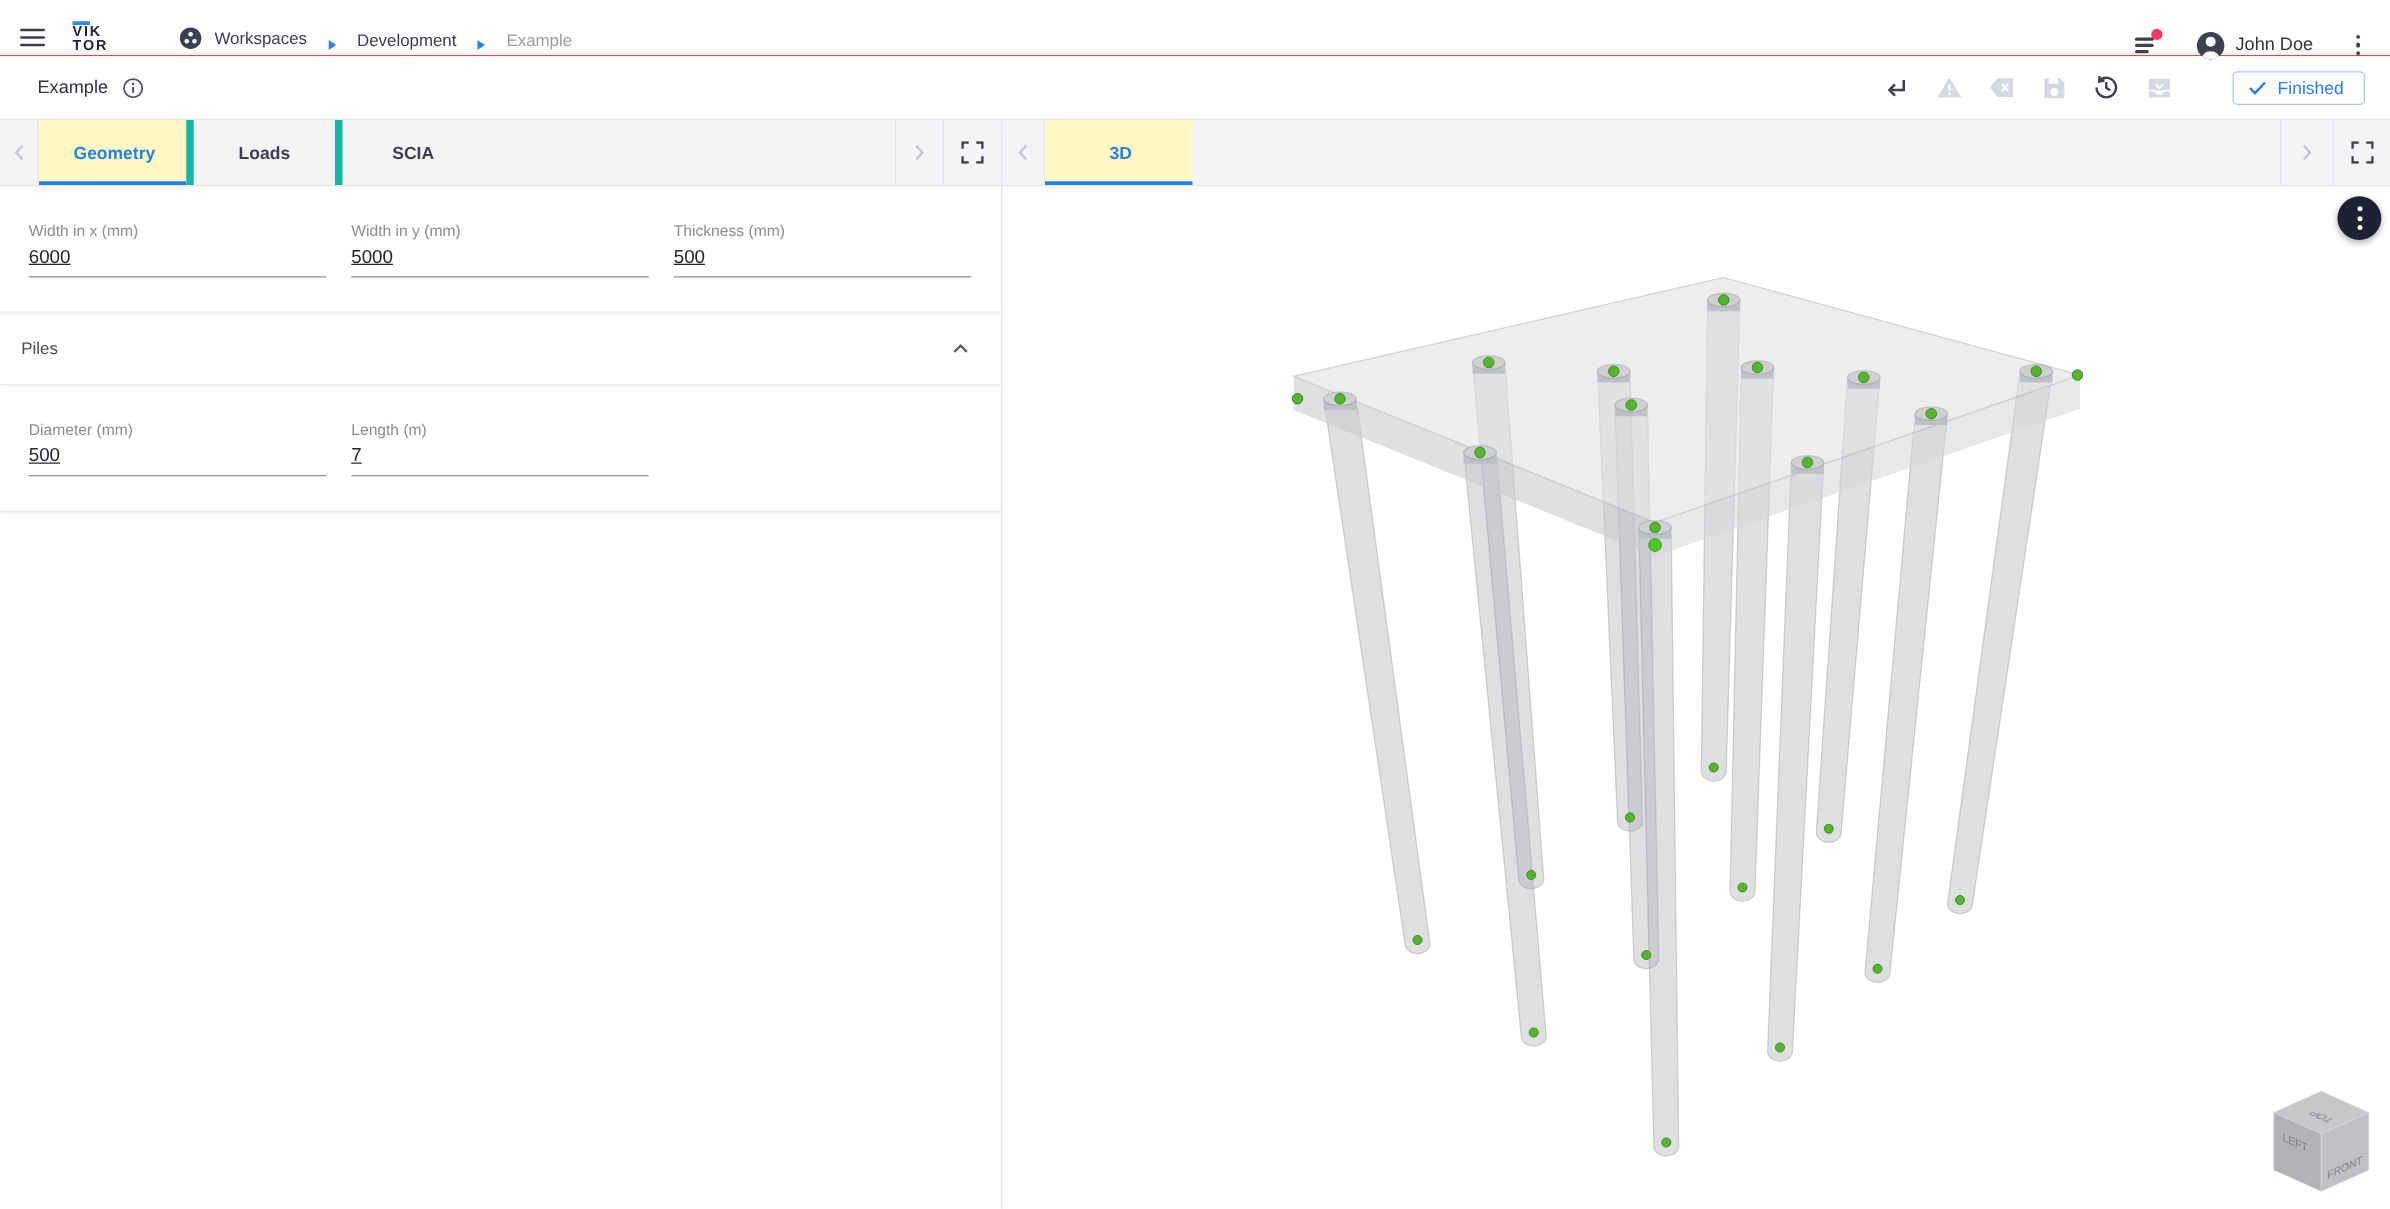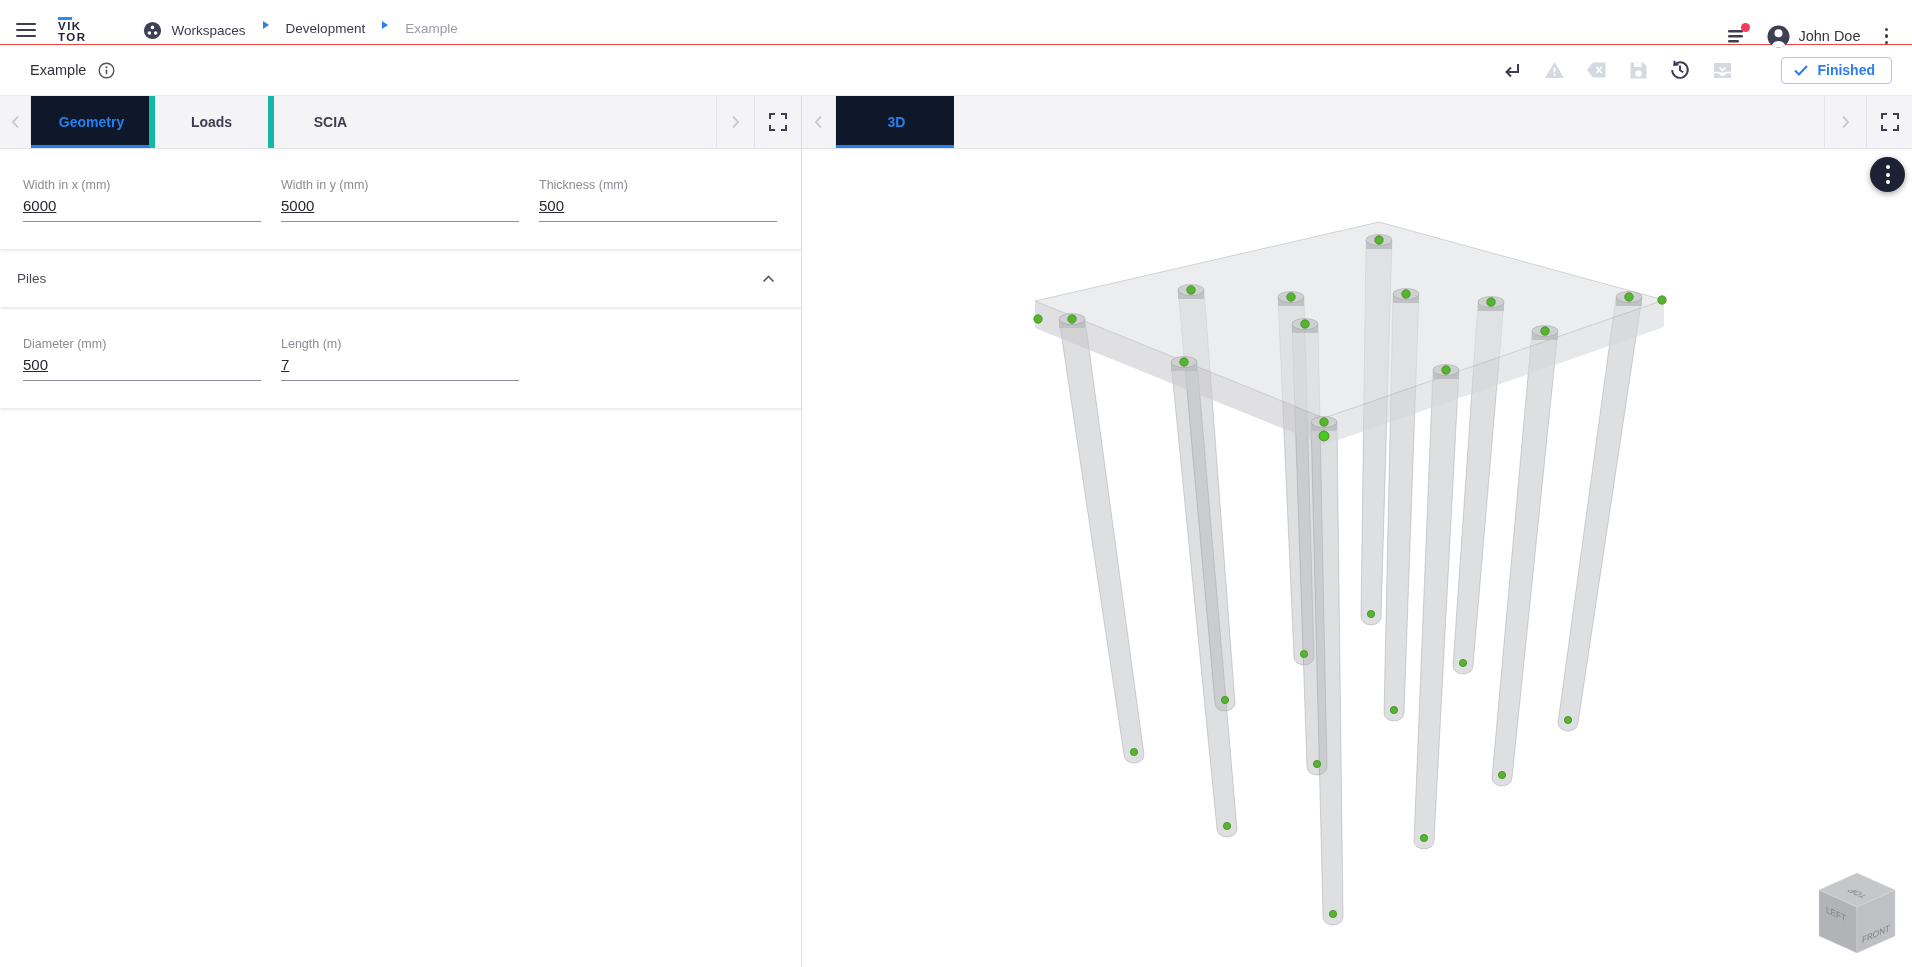--- a/index.html
+++ b/index.html
@@ -8,58 +8,58 @@
 
   
   .topbar { height:45px; display:flex; align-items:center; padding:16px 18px 0 16px;
     border-bottom:1px solid #ef4444; background:#fff; }
   .hamburger { width:20px; height:14px; display:flex; flex-direction:column;
     justify-content:space-between; cursor:pointer; }
   .hamburger span { height:2px; background:#3c3c52; border-radius:1px; }
   .logo { margin-left:22px; font-weight:bold; font-size:11.5px; line-height:11px;
     letter-spacing:1.5px; color:#23233a; cursor:pointer; }
   .logo .bar { display:block; width:14px; height:3px; background:#2e8bf0; margin-bottom:1px; }
-  .breadcrumb { display:flex; align-items:flex-start; gap:17px; margin-left:56px; font-size:13.5px; }
+  .breadcrumb { display:flex; align-items:flex-end; gap:17px; margin-left:56px; font-size:13.5px; }
   .crumb { color:#3b3b4e; cursor:pointer; display:flex; align-items:center; gap:10px; }
   .crumb.current { color:#9b9ba6; cursor:default; }
   .crumb-arrow { width:0; height:0; border-left:6px solid #2d7ff0;
     border-top:4.5px solid transparent; border-bottom:4.5px solid transparent; }
-  .topbar-right { margin-left:auto; display:flex; align-items:center; gap:18px;margin-top:12px; }
+  .topbar-right { margin-left:auto; display:flex; align-items:center; gap:28px;margin-top:12px; }
   .queue-wrap { position:relative; width:24px; height:22px; cursor:pointer; }
   .badge { position:absolute; top:-2px; right:-1px; width:9px; height:9px;
     border-radius:50%; background:#f43b5c; }
   .user { display:flex; align-items:center; gap:8px; cursor:pointer; font-size:14.5px; color:#33333f; }
   .kebab { display:flex; flex-direction:column; gap:3px; padding:4px 6px; cursor:pointer; }
   .kebab i { width:3.5px; height:3.5px; border-radius:50%; background:#3f3f54; }
 
   
   .toolbar { height:51px; display:flex; align-items:center; padding:0 20px 0 30px;
     border-bottom:1px solid #e9e9ed; background:#fff; }
   .app-title { font-size:14.5px; color:#32323c; display:flex; align-items:center; gap:12px; }
   .toolbar-right { margin-left:auto; display:flex; align-items:center; gap:20px; }
   .action-icon { width:22px; height:22px; display:flex; align-items:center;
     justify-content:center; cursor:pointer; }
   .action-icon.disabled { cursor:default; }
   .finished-btn { margin-left:28px; height:27px; padding:0 16px 0 12px; display:flex;
     align-items:center; gap:9px; border:1px solid #a7c8f6; border-radius:4px;
-    color:#2b7bf3; font-size:14px; font-weight:bold; background:#fff; cursor:pointer; }
+    color:#2b7bf3; font-size:14px; font-weight:normal; background:#fff; cursor:pointer; }
 
   
   .main { display:flex; height:871px; }
   .left-panel { width:802px; border-right:1px solid #dcdce1; display:flex; flex-direction:column; }
   .right-panel { flex:1; display:flex; flex-direction:column; }
 
   .tabbar { height:53px; background:#f4f4f7; display:flex; align-items:stretch;
     border-bottom:1px solid #e4e4e9; flex:none; }
   .tab-scroll { width:30px; display:flex; align-items:center; justify-content:center;
     cursor:default; flex:none; }
   .tab { min-width:119px; padding:0 10px; display:flex; align-items:center; justify-content:center;
     font-size:14px; font-weight:bold; color:#3e3e50; cursor:pointer;
     border-left:6px solid #14b8a6; }
-  .tab.active { background:#0f172a; color:#2680eb; box-shadow:inset 0 -3px 0 #2680eb;
+  .tab.active { background:#fef9c3; color:#2680eb; box-shadow:inset 0 -3px 0 #2680eb;
     border-left:1px solid #e6e6ea;padding-left:13px; }
   .tab-spacer { flex:1; }
   .tab-util { width:42px; display:flex; align-items:center; justify-content:center;
     border-left:1px solid #e4e4e9; cursor:pointer; flex:none; }
 
   
   .section-header { height:58px; display:flex; align-items:center; justify-content:space-between;
     padding:0 26px 0 17px; border-bottom:1px solid #ececf0;
     box-shadow:0 2px 2px -1px rgba(60,60,80,.10); cursor:pointer; font-size:13.5px; color:#4a4a57; }
   .section-body { border-bottom:1px solid #ececf0; box-shadow:0 2px 2px -1px rgba(60,60,80,.10);

